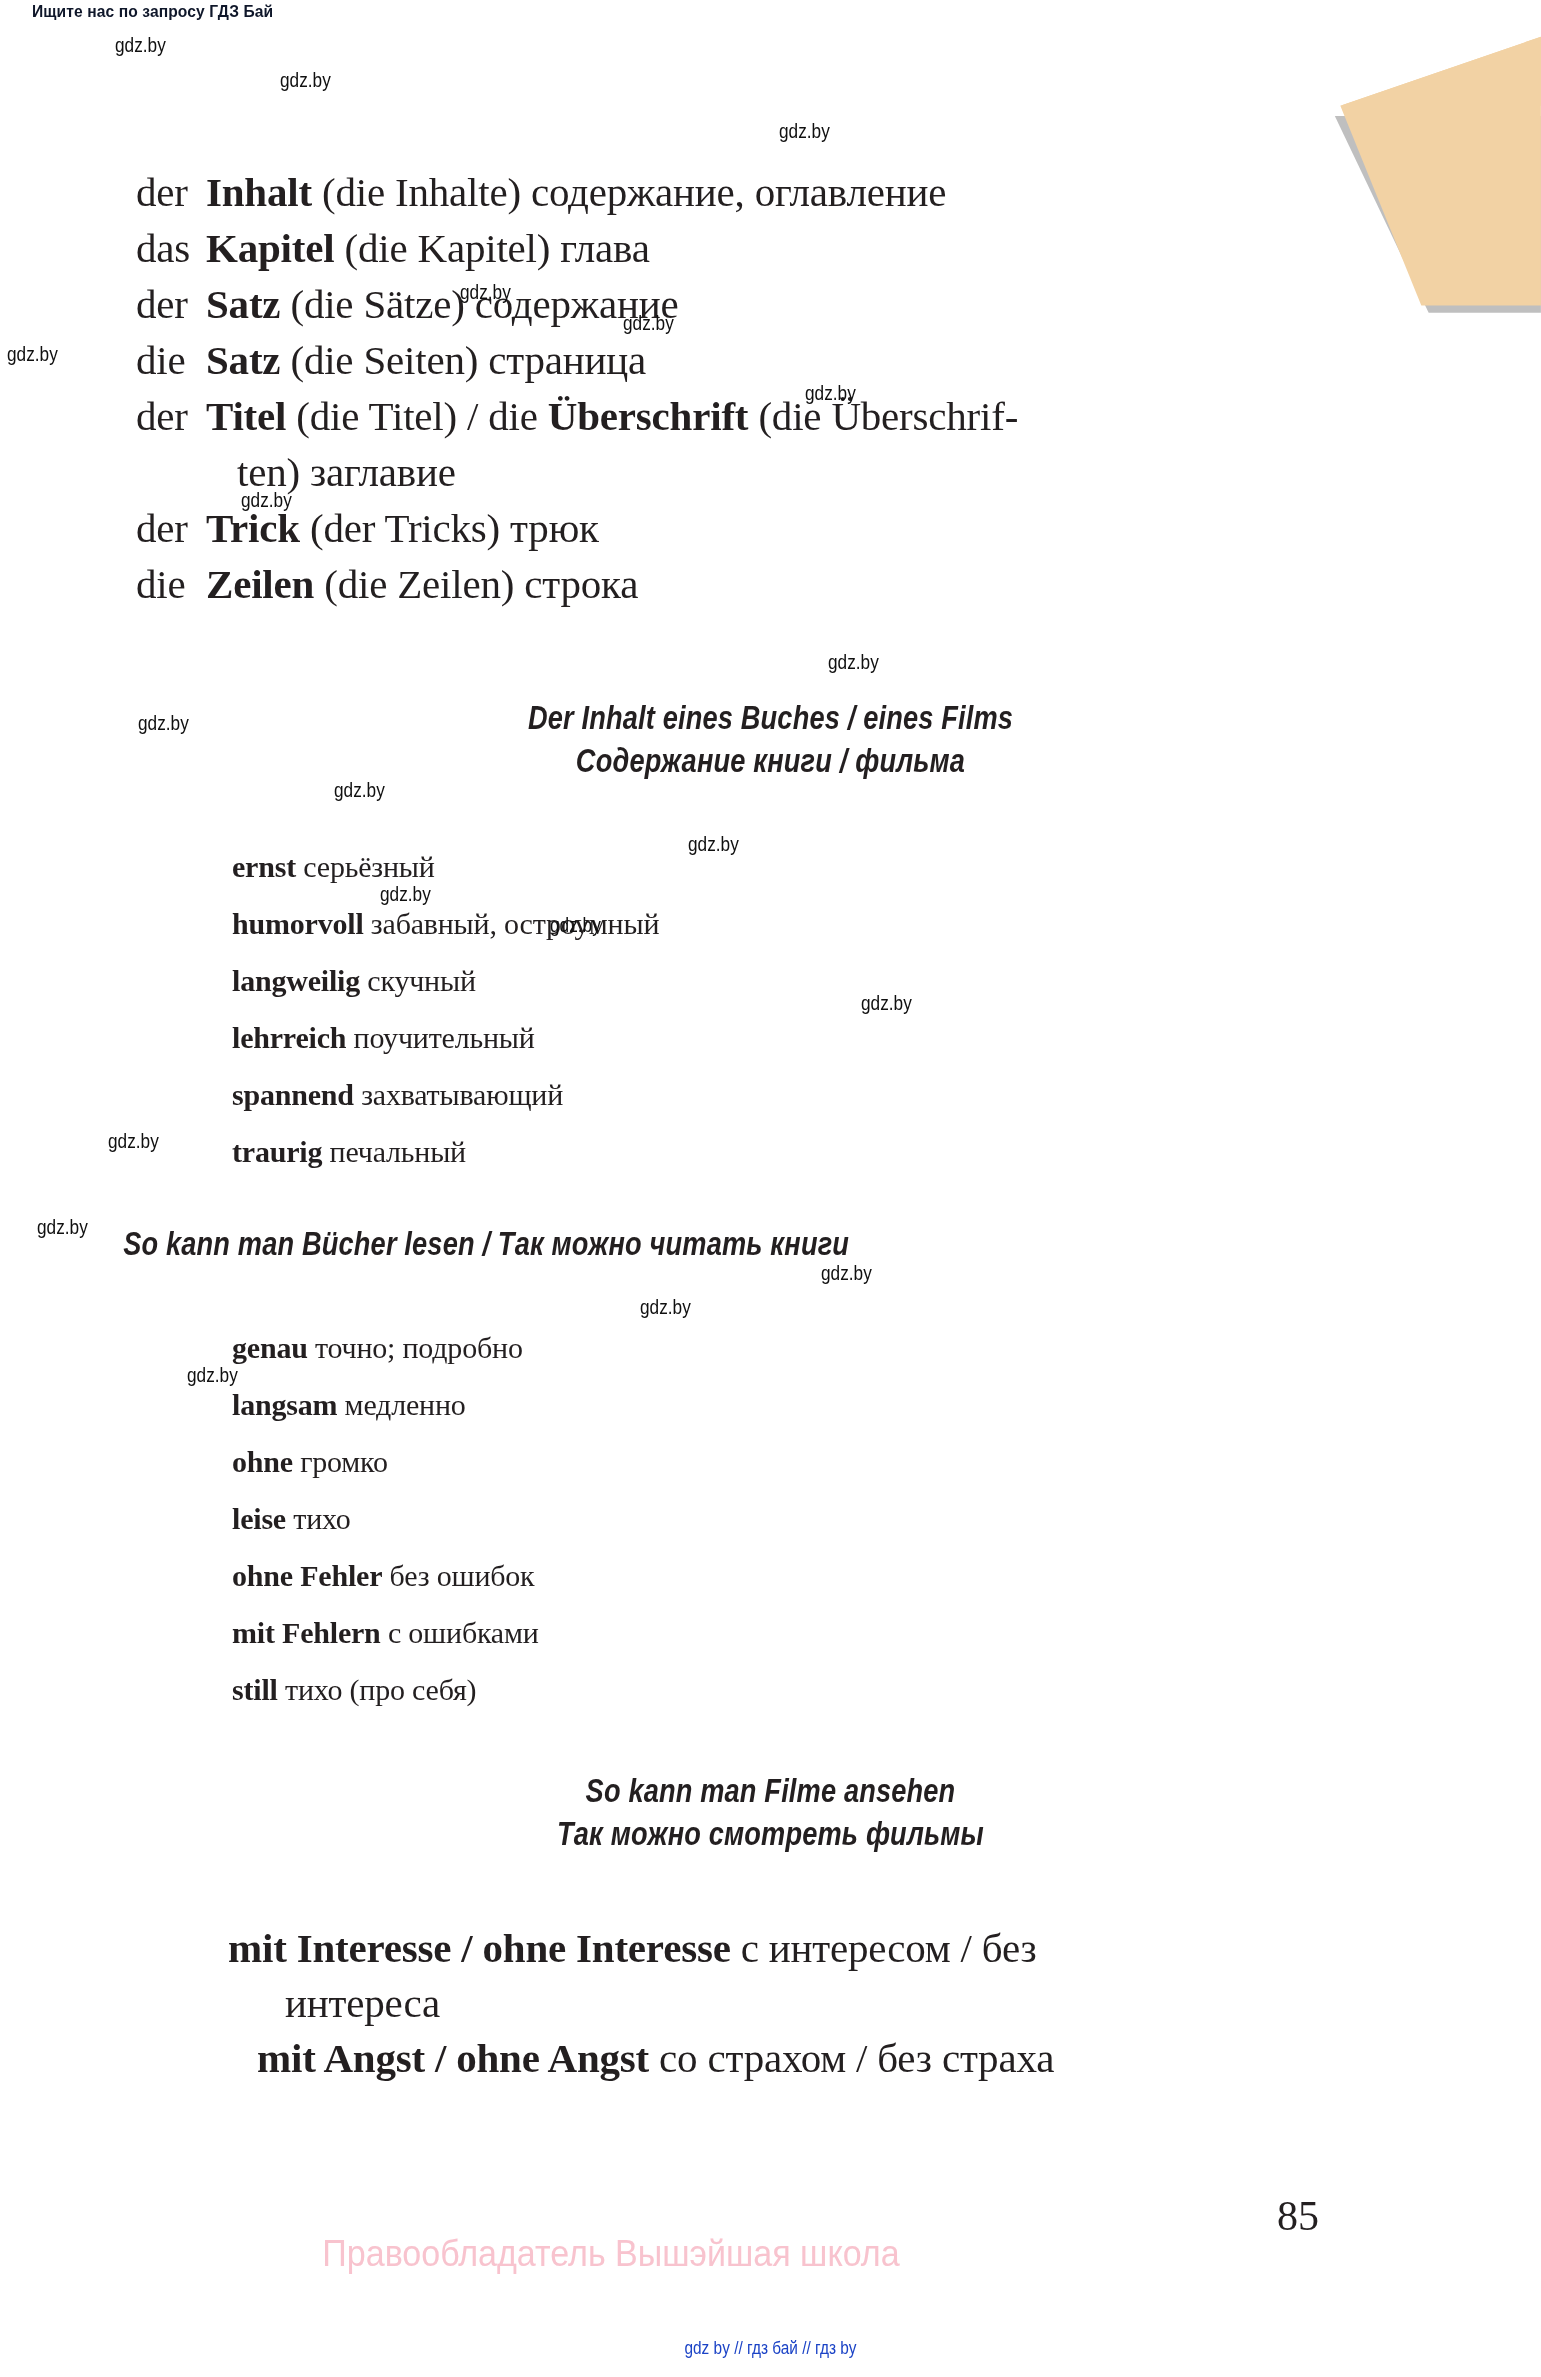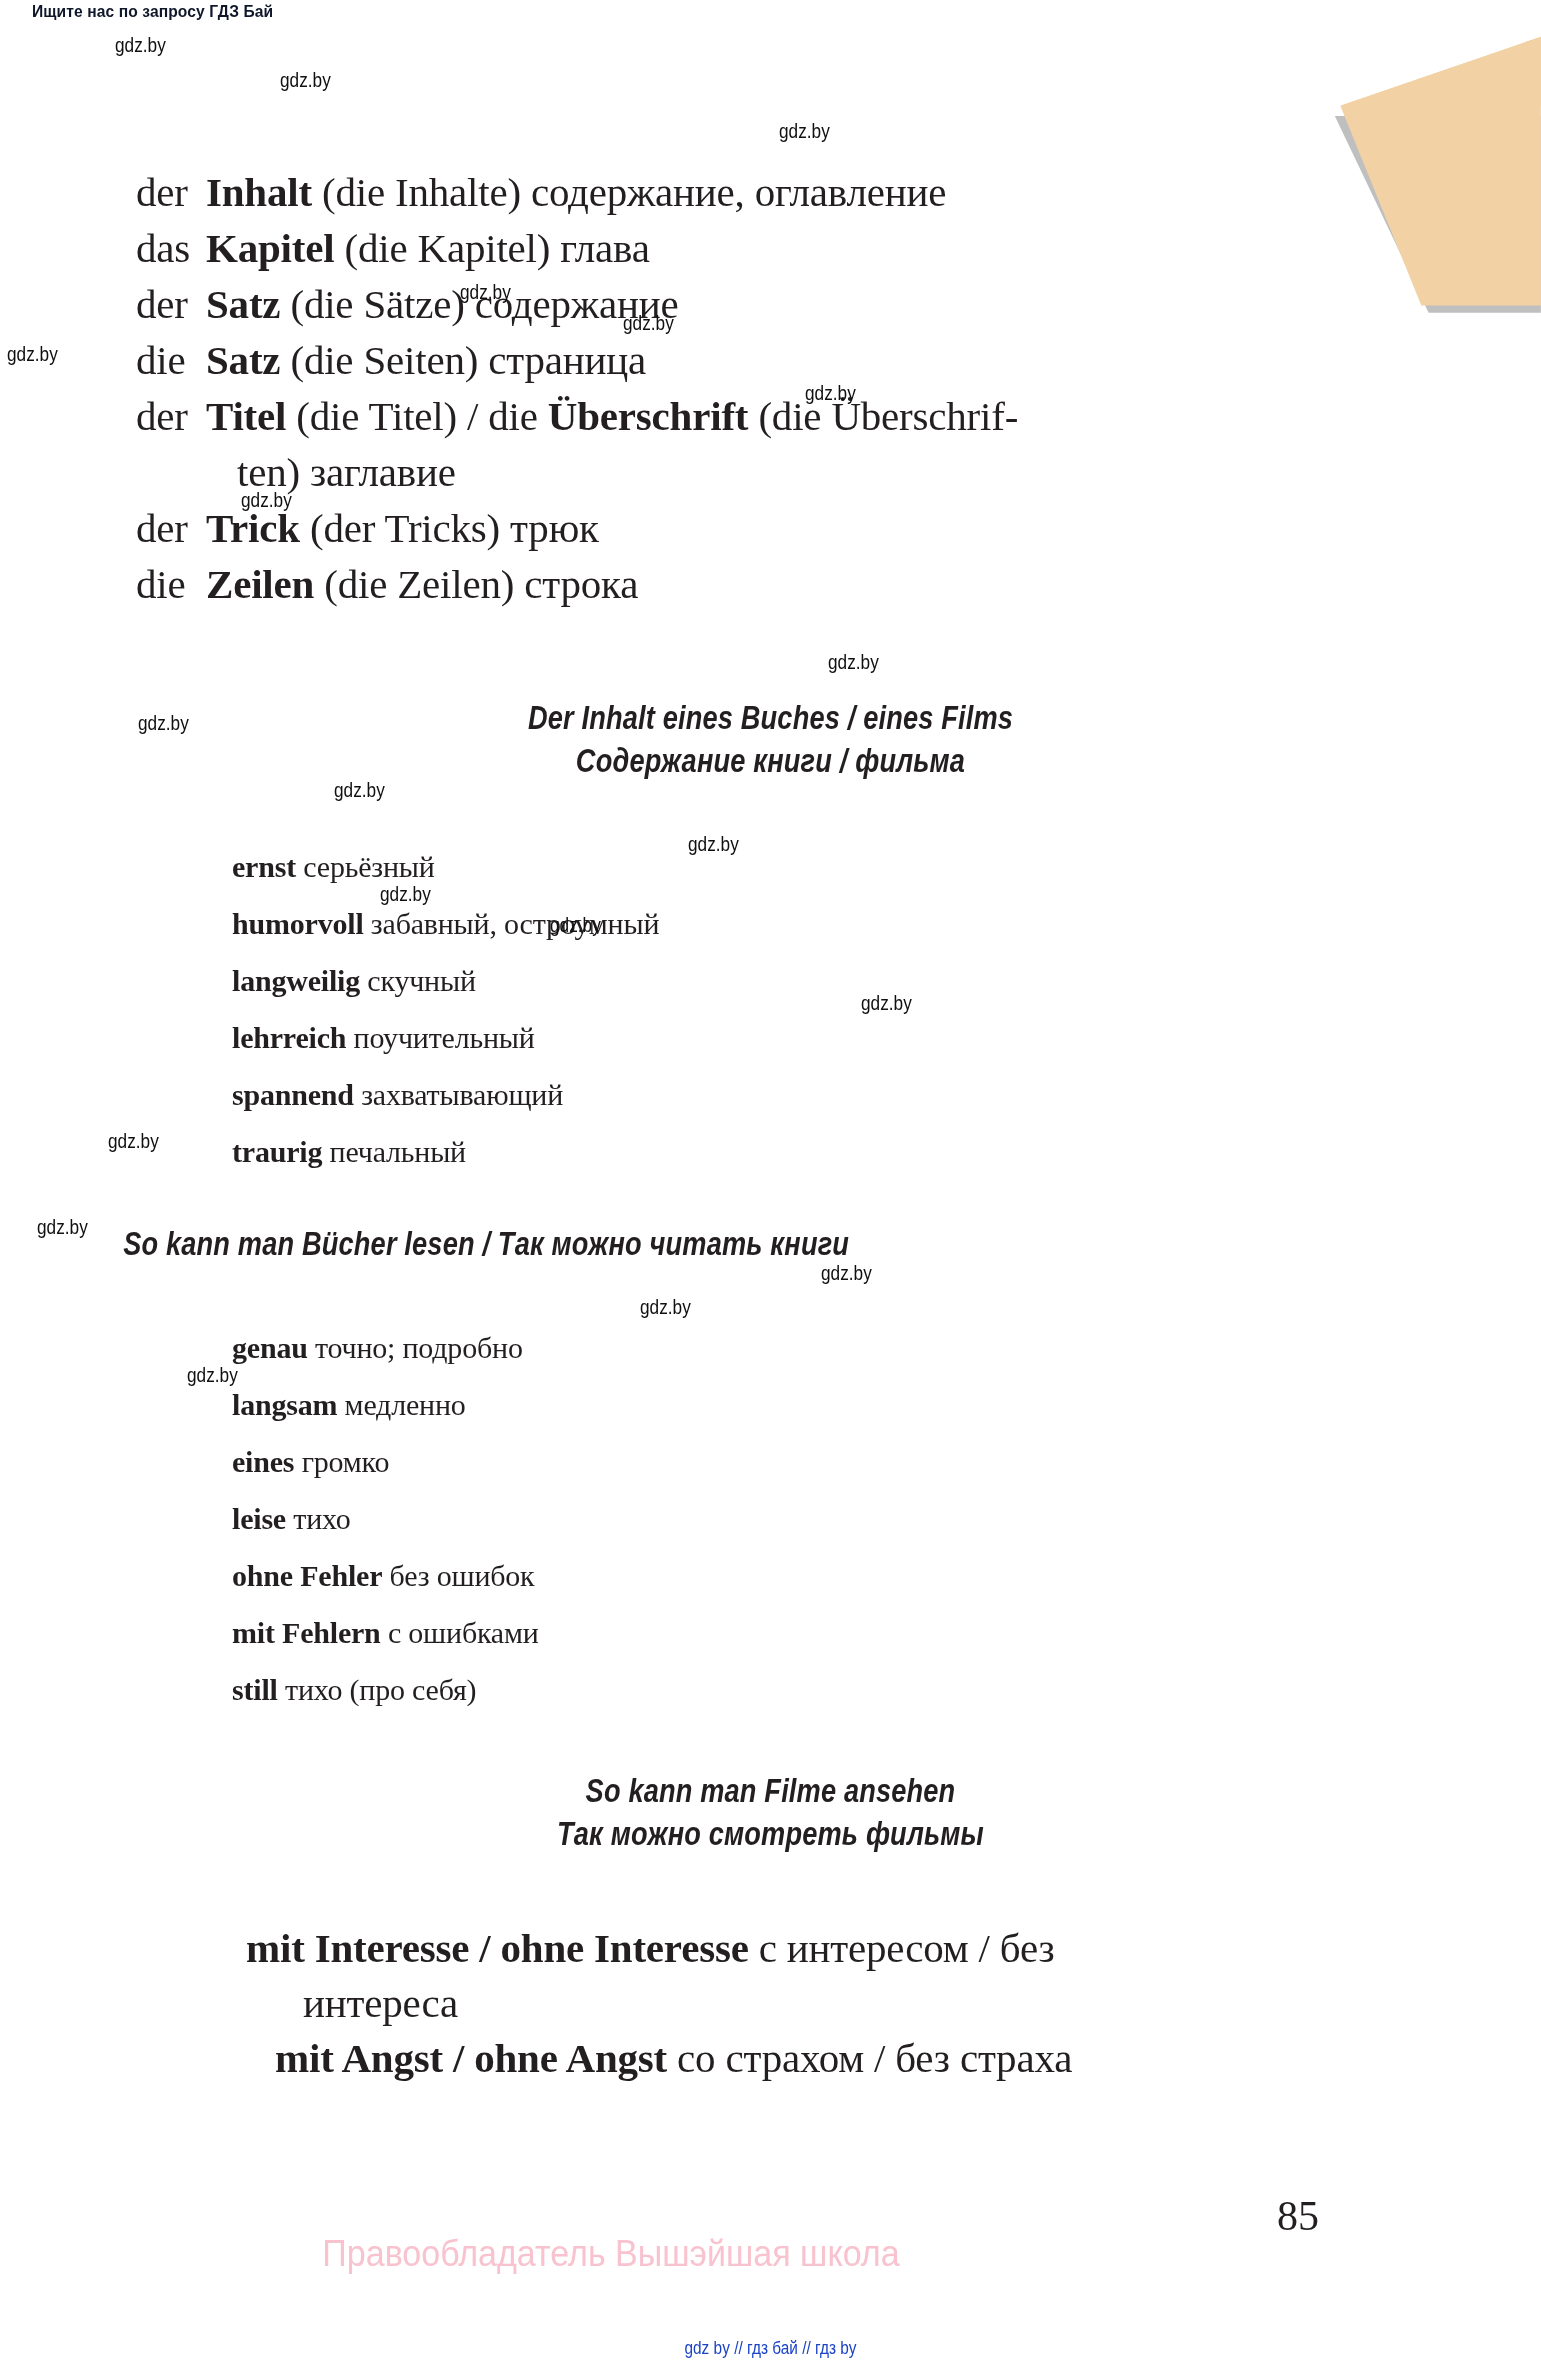--- a/index.html
+++ b/index.html
@@ -114,21 +114,21 @@
   .adj-line {
     font-size: 30px;
     line-height: 57px;
     white-space: nowrap;
     letter-spacing: -0.2px;
   }
   .adj-line b { font-weight: bold; }
 
   .phrase-block {
     position: absolute;
-    left: 246px;
+    left: 228px;
     width: 1167px;
   }
   .phrase-line {
     font-size: 41px;
     line-height: 55px;
     letter-spacing: -0.2px;
   }
   .phrase-line b { font-weight: bold; }
   .phrase-line .cont {
     display: block;
@@ -243,21 +243,21 @@
     <div class="adj-line"><b>traurig</b> <span>печальный</span></div>
   </div>
 
   <div class="section-heading left-al" style="top:1222px;">
     <span class="hd-line">So kann man Bücher lesen / Так можно читать книги</span>
   </div>
 
   <div class="adj-block" style="top:1319px;">
     <div class="adj-line"><b>genau</b> <span>точно; подробно</span></div>
     <div class="adj-line"><b>langsam</b> <span>медленно</span></div>
-    <div class="adj-line"><b>eines</b> <span>громко</span></div>
+    <div class="adj-line"><b>ohne</b> <span>громко</span></div>
     <div class="adj-line"><b>leise</b> <span>тихо</span></div>
     <div class="adj-line"><b>ohne Fehler</b> <span>без ошибок</span></div>
     <div class="adj-line"><b>mit Fehlern</b> <span>с ошибками</span></div>
     <div class="adj-line"><b>still</b> <span>тихо (про себя)</span></div>
   </div>
 
   <div class="section-heading" style="top:1769px;">
     <span class="hd-line">So kann man Filme ansehen</span>
     <span class="hd-line">Так можно смотреть фильмы</span>
   </div>

